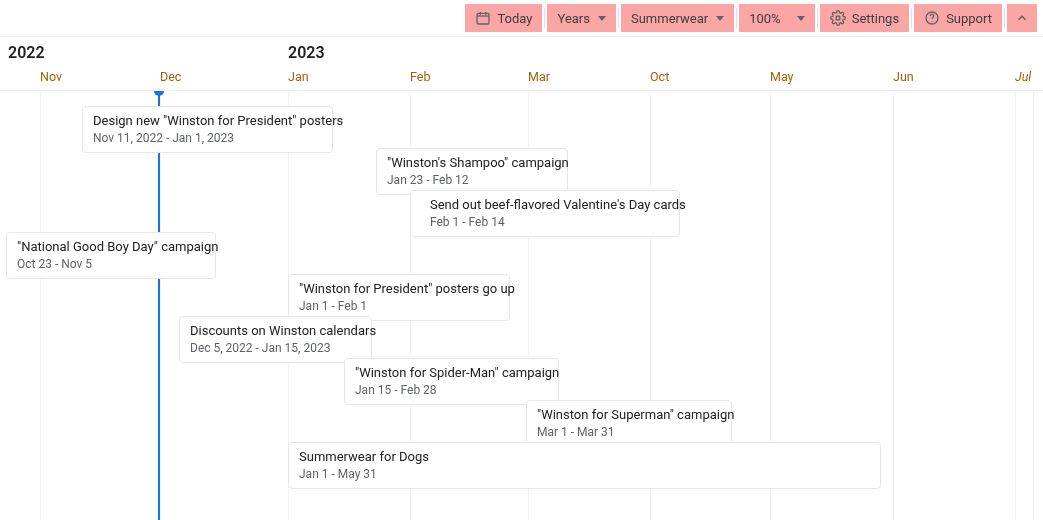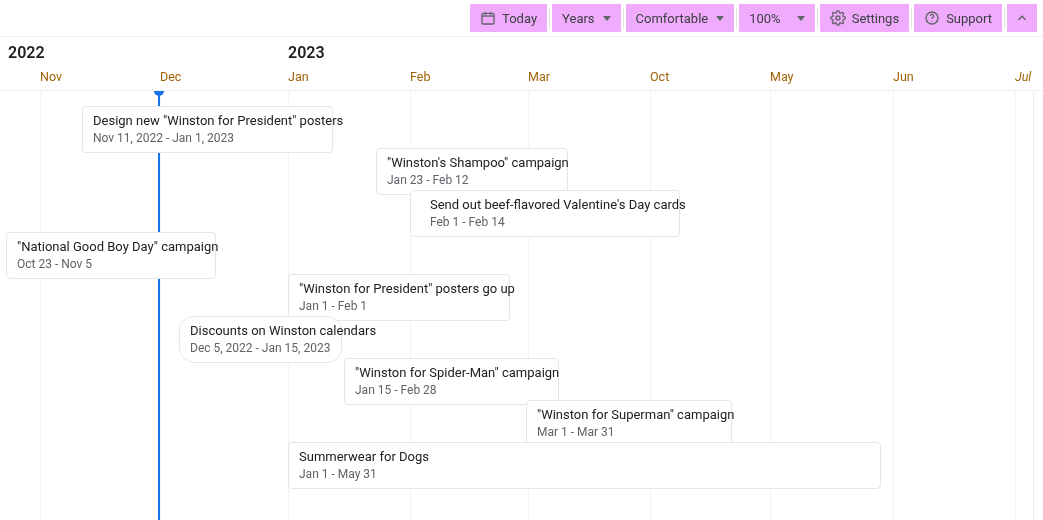--- a/index.html
+++ b/index.html
@@ -20,21 +20,21 @@
     justify-content: flex-end;
     padding: 0 6px;
     gap: 0;
   }
   .tb-btn {
     display: inline-flex;
     align-items: center;
     gap: 6px;
     height: 28px;
     padding: 0 10px;
-    background: #f0abfc;
+    background: #fca5a5;
     color: #3c4043;
     cursor: pointer;
     font-size: 13px;
     white-space: nowrap;
   }
   .tb-sep {
     width: 1px; height: 20px; background: #e0e0e0; margin: 0 2px;
   }
   .icon { display: inline-flex; align-items: center; justify-content: center; }
   .icon svg { display: block; }
@@ -133,21 +133,21 @@
   </div>
   <div class="tb-sep"></div>
 
   <div class="tb-btn">
     <span>Years</span>
     <span class="caret-down"></span>
   </div>
   <div class="tb-sep"></div>
 
   <div class="tb-btn">
-    <span>Comfortable</span>
+    <span>Summerwear</span>
     <span class="caret-down"></span>
   </div>
   <div class="tb-sep"></div>
 
   <div class="tb-btn">
     <span>100%</span>
     <span class="caret-down" style="margin-left:10px"></span>
   </div>
   <div class="tb-sep"></div>
 
@@ -223,21 +223,21 @@
       <div class="dates">Feb 1 - Feb 14</div>
     </div>
     <div class="event" style="left: 6px; top: 141px; width: 210px;">
       <div class="title">"National Good Boy Day" campaign</div>
       <div class="dates">Oct 23 - Nov 5</div>
     </div>
     <div class="event" style="left: 288px; top: 183px; width: 222px;">
       <div class="title">"Winston for President" posters go up</div>
       <div class="dates">Jan 1 - Feb 1</div>
     </div>
-    <div class="event" style="left: 179px; top: 225px; width: 163px; border-radius: 15px;">
+    <div class="event" style="left: 179px; top: 225px; width: 193px;">
       <div class="title">Discounts on Winston calendars</div>
       <div class="dates">Dec 5, 2022 - Jan 15, 2023</div>
     </div>
     <div class="event" style="left: 344px; top: 267px; width: 215px;">
       <div class="title">"Winston for Spider-Man" campaign</div>
       <div class="dates">Jan 15 - Feb 28</div>
     </div>
     <div class="event" style="left: 526px; top: 309px; width: 206px;">
       <div class="title">"Winston for Superman" campaign</div>
       <div class="dates">Mar 1 - Mar 31</div>

